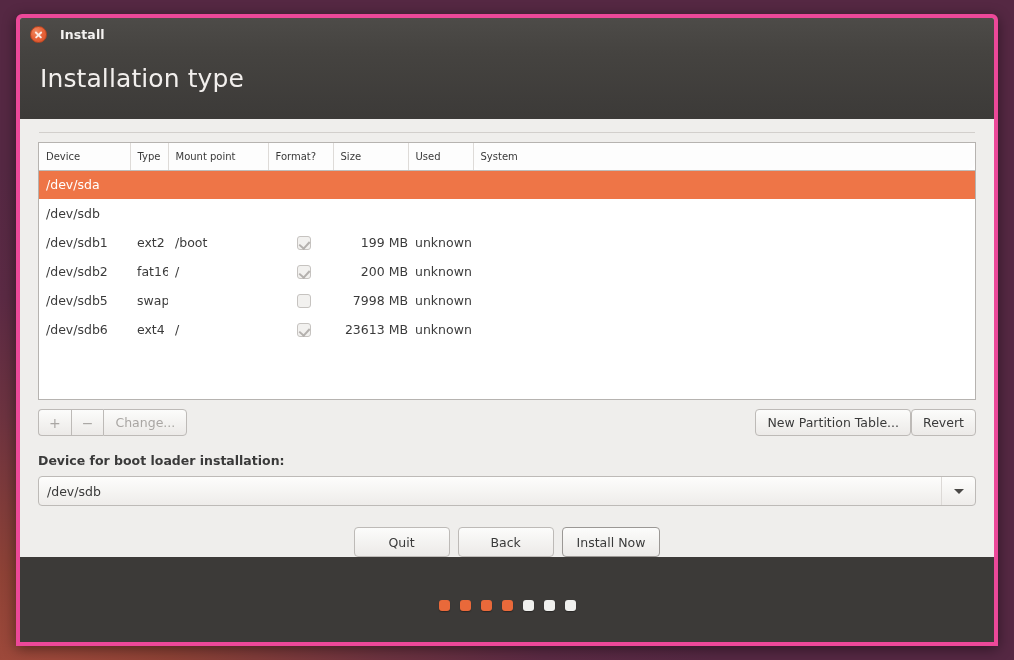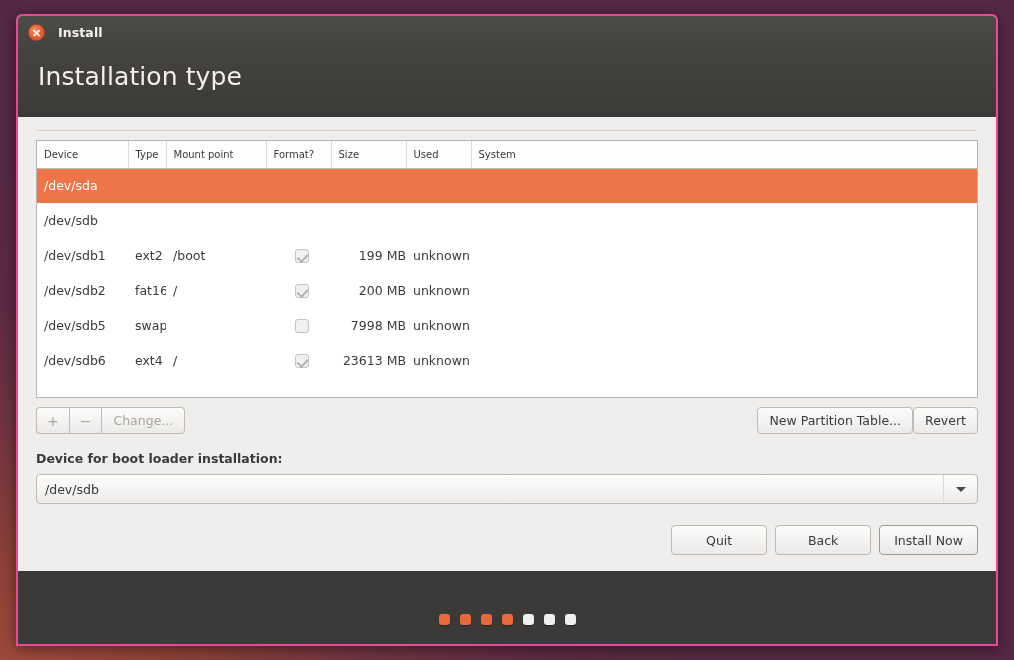--- a/index.html
+++ b/index.html
@@ -20,21 +20,21 @@
     position: relative;
   }
 
   
   #install-window {
     position: absolute;
     left: 16px;
     top: 14px;
     width: 982px;
     height: 632px;
-    border: 2px solid #ec4899;
+    border: 4px solid #ec4899;
     border-radius: 6px 6px 0 0;
     overflow: hidden;
     box-shadow: 0 3px 14px rgba(0,0,0,0.45);
     display: flex;
     flex-direction: column;
     background: #efeeec;
   }
 
   
   .window-head {
@@ -131,21 +131,21 @@
     border-bottom: 1px solid #bfbcb9;
     border-right: 1px solid #dedbd8;
     height: 27px;
     white-space: nowrap;
     cursor: pointer;
   }
   table.parts thead th:last-child { border-right: none; border-radius: 9px; }
 
   table.parts tbody td {
     padding: 0 0 0 7px;
-    height: 35px;
+    height: 29px;
     white-space: nowrap;
     vertical-align: middle;
     overflow: hidden;
     margin-left: 18px;
   }
 
   tr.row-selected td {
     background: #ee7547;
     color: #ffffff;
   }
@@ -262,24 +262,23 @@
   .caret-down {
     width: 0; height: 0;
     border-left: 5px solid transparent;
     border-right: 5px solid transparent;
     border-top: 5px solid #4a4846;
   }
 
   
   .actions {
     display: flex;
-    justify-content: flex-end;
+    justify-content: center;
     gap: 8px;
     margin-top: 21px;
-    padding-bottom: 16px;
     flex: 0 0 auto;
   }
   .actions .btn {
     min-width: 96px;
     height: 30px;
     text-align: center;
     padding: 5px 14px;
   }
 
   

